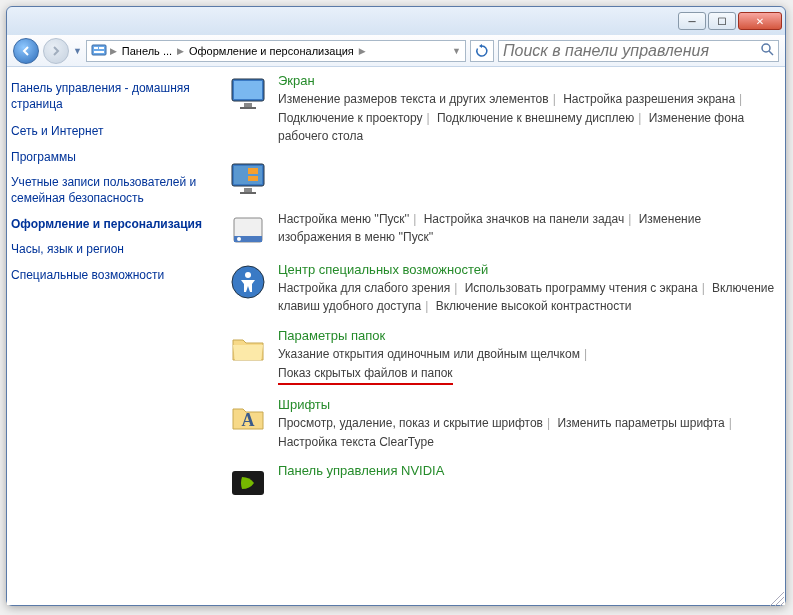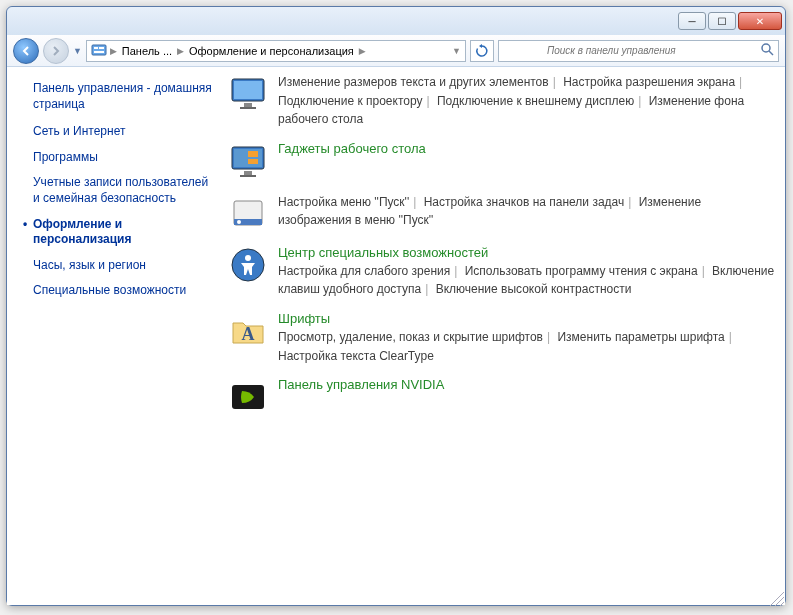--- a/index.html
+++ b/index.html
@@ -9,24 +9,24 @@
 .tb-btn { width: 28px; height: 18px; margin: 0 1px; border: 1px solid #8899aa; border-radius: 3px; background: linear-gradient(to bottom, #f5f9fd, #dce7f3); display: flex; align-items: center; justify-content: center; cursor: pointer; font-size: 10px; }
 .tb-btn.close { background: linear-gradient(to bottom, #f8a6a0, #d4573f); border-color: #a03020; color: white; width: 44px; }
 .toolbar { height: 32px; background: linear-gradient(to bottom, #fdfdfe, #eef3fa); border-bottom: 1px solid #c5d5e8; display: flex; align-items: center; padding: 0 6px; gap: 4px; }
 .nav-btn { width: 26px; height: 26px; border-radius: 50%; background: radial-gradient(circle at 40% 35%, #8fc8ff, #2c6bb8); border: 1px solid #3a6aa5; display: flex; align-items: center; justify-content: center; color: white; cursor: pointer; }
 .nav-btn.disabled { background: radial-gradient(circle at 40% 35%, #e8eef5, #c5d1df); border-color: #b5c2d2; color: #a0adbd; }
 .breadcrumb { flex: 0 0 auto; width: 380px; height: 22px; border: 1px solid #a8b8c8; background: white; display: flex; align-items: center; padding: 0 4px; gap: 3px; font-size: 11px; }
 .bc-seg { display: flex; align-items: center; gap: 2px; cursor: pointer; white-space: nowrap; overflow: hidden; padding: 0 2px; }
 .bc-sep { color: #888; font-size: 9px; }
 .refresh-box { width: 24px; height: 22px; border: 1px solid #a8b8c8; background: white; display: flex; align-items: center; justify-content: center; cursor: pointer; color: #2c6bb8; }
 .search-box { flex: 1; height: 22px; border: 1px solid #a8b8c8; background: white; display: flex; align-items: center; padding: 0 4px; }
-.search-box input { border: none; outline: none; flex: 1; font-size: 10px; color: #888; font-style: italic; margin-left: 44px; }
+.search-box input { border: none; outline: none; flex: 1; font-size: 16px; color: #888; font-style: italic; }
 .search-icon { color: #5a7aa8; cursor: pointer; }
 .body { flex: 1; display: flex; background: white; overflow: hidden; }
-.sidebar { width: 215px; padding: 14px 10px 10px 26px; border-right: none; }
+.sidebar { width: 215px; padding: 14px 10px 10px 4px; border-right: none; }
 .side-home { color: #003399; margin-bottom: 12px; line-height: 1.3; cursor: pointer; }
 .side-link { color: #003399; margin-bottom: 10px; cursor: pointer; line-height: 1.3; }
 .side-link.active { font-weight: bold; color: #003399; position: relative; }
 .side-link.active::before { content: "•"; position: absolute; left: -10px; color: #003399; }
 .content { flex: 1; padding: 6px 8px 8px 6px; overflow-y: auto; }
 .content::-webkit-scrollbar { width: 17px; }
 .content::-webkit-scrollbar-track { background: #f0f0f0; border-left: 1px solid #ddd; }
 .content::-webkit-scrollbar-thumb { background: #c8d3e0; border: 1px solid #9aabbc; border-radius: 2px; }
 .cat { display: flex; gap: 10px; margin-bottom: 12px; }
 .cat-icon { width: 40px; height: 40px; flex: 0 0 40px; display: flex; align-items: center; justify-content: center; }
@@ -109,20 +109,21 @@
       <div class="cat">
         <div class="cat-icon">
           <svg width="40" height="40" viewBox="0 0 40 40">
               <rect x="4" y="6" width="32" height="22" rx="2" fill="#3a7ac5" stroke="#234"></rect>
               <rect x="6" y="8" width="28" height="18" fill="#7ab8f0"></rect>
               <rect x="16" y="30" width="8" height="4" fill="#888"></rect>
               <rect x="12" y="34" width="16" height="2" fill="#666"></rect>
             </svg>
         </div>
         <div class="cat-body">
+          <div class="cat-title">Экран</div>
           <div class="tasks">
             <span class="task">Изменение размеров текста и других элементов</span><span class="task-sep">|</span>
             <span class="task">Настройка разрешения экрана</span><span class="task-sep">|</span>
             <span class="task">Подключение к проектору</span><span class="task-sep">|</span>
             <span class="task">Подключение к внешнему дисплею</span><span class="task-sep">|</span>
             <span class="task">Изменение фона рабочего стола</span>
           </div>
         </div>
       </div>
 
@@ -131,21 +132,20 @@
           <svg width="40" height="40" viewBox="0 0 40 40">
               <rect x="4" y="6" width="32" height="22" rx="2" fill="#3a7ac5" stroke="#234"></rect>
               <rect x="6" y="8" width="28" height="18" fill="#5a98d0"></rect>
               <rect x="20" y="10" width="10" height="6" fill="#f5a030"></rect>
               <rect x="20" y="18" width="10" height="5" fill="#f5a030"></rect>
               <rect x="16" y="30" width="8" height="4" fill="#888"></rect>
               <rect x="12" y="34" width="16" height="2" fill="#666"></rect>
             </svg>
         </div>
         <div class="cat-body">
-          <div class="cat-title">Гаджеты рабочего стола</div>
         </div>
       </div>
 
       <div class="cat">
         <div class="cat-icon">
           <svg width="40" height="40" viewBox="0 0 40 40">
               <rect x="6" y="8" width="28" height="24" rx="2" fill="#f0f0f0" stroke="#888"></rect>
               <rect x="6" y="26" width="28" height="6" fill="#4a7ac0"></rect>
               <circle cx="11" cy="29" r="2" fill="#fff"></circle>
             </svg>
@@ -171,20 +171,35 @@
           <div class="cat-title">Центр специальных возможностей</div>
           <div class="tasks">
             <span class="task">Настройка для слабого зрения</span><span class="task-sep">|</span>
             <span class="task">Использовать программу чтения с экрана</span><span class="task-sep">|</span>
             <span class="task">Включение клавиш удобного доступа</span><span class="task-sep">|</span>
             <span class="task">Включение высокой контрастности</span>
           </div>
         </div>
       </div>
 
+      <div class="cat">
+        <div class="cat-icon">
+          <svg width="40" height="40" viewBox="0 0 40 40">
+              <path d="M5 12 L5 32 L35 32 L35 15 L18 15 L15 12 Z" fill="#f7d988" stroke="#c8a850"></path>
+              <path d="M5 17 L35 17 L33 32 L7 32 Z" fill="#fce9a8"></path>
+            </svg>
+        </div>
+        <div class="cat-body">
+          <div class="cat-title">Параметры папок</div>
+          <div class="tasks">
+            <span class="task">Указание открытия одиночным или двойным щелчком</span><span class="task-sep">|</span><br>
+            <span class="underline-red"><span class="task">Показ скрытых файлов и папок</span></span>
+          </div>
+        </div>
+      </div>
 
       <div class="cat">
         <div class="cat-icon">
           <svg width="40" height="40" viewBox="0 0 40 40">
               <path d="M5 12 L5 32 L35 32 L35 15 L18 15 L15 12 Z" fill="#f7d988" stroke="#c8a850"></path>
               <text x="20" y="29" font-size="18" font-family="serif" text-anchor="middle" fill="#3a5a8a" font-weight="bold">A</text>
             </svg>
         </div>
         <div class="cat-body">
           <div class="cat-title">Шрифты</div>

